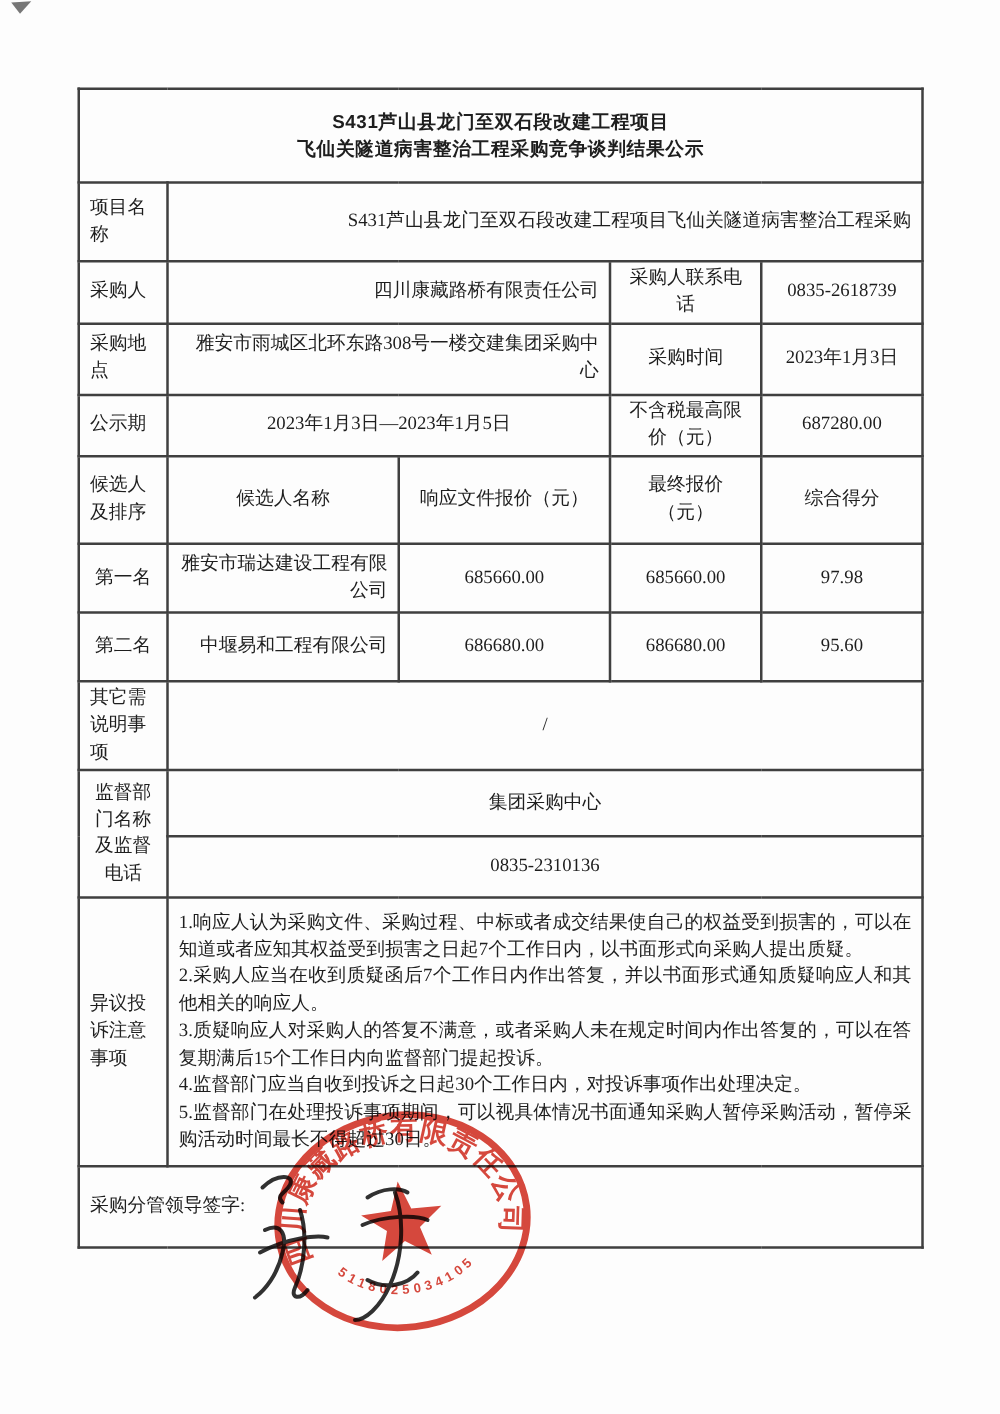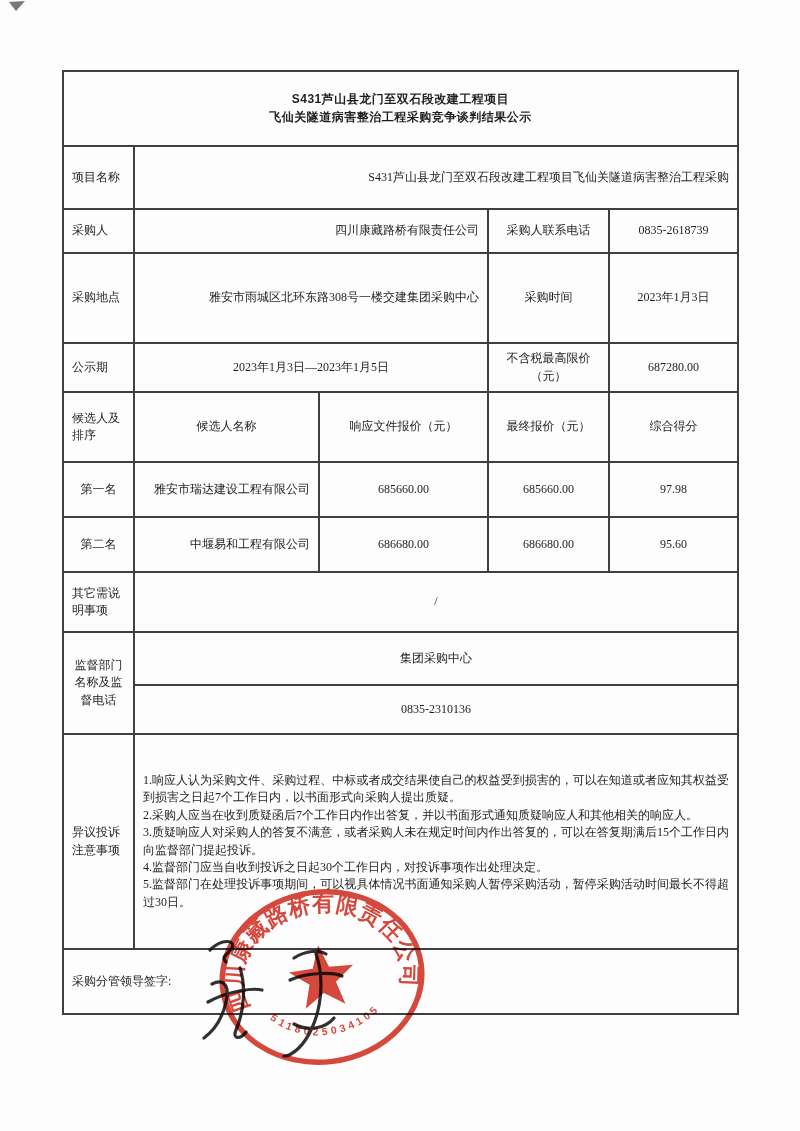--- a/index.html
+++ b/index.html
@@ -8,37 +8,37 @@
     background:#fdfdfd;
     font-family:"Liberation Serif","DejaVu Serif",serif;
     color:#1e1e1e;
   }
   .doc-table{
     position:absolute;left:62px;top:70px;width:675px;
     border-collapse:collapse;table-layout:fixed;
   }
   .doc-table td{
     border:2px solid #3f3f3f;
-    font-size:12px;
+    font-size:15px;
     padding:2px 8px;
     vertical-align:middle;
     word-break:break-all;
     line-height:1.45;
   }
   .title-cell{
     font-family:"Liberation Sans","DejaVu Sans",sans-serif;
     font-weight:bold;font-size:20px;line-height:34px;
     text-align:center;letter-spacing:.5px;
   }
   .lbl{ text-align:left; padding:2px 4px 2px 6px;border-radius:27px; }
   .lbl-c{ text-align:center; padding:2px 3px; }
   .c{ text-align:center; }
   .l{ text-align:right; }
   .pre{ white-space:pre-line; text-align:justify; line-height:22px; padding:6px 10px;border-radius:20px; }
-  tr.r1{height:75px} tr.r2{height:63px} tr.r3{height:44px} tr.r4{height:90px}
+  tr.r1{height:75px} tr.r2{height:63px} tr.r3{height:44px} tr.r4{height:57px}
   tr.r5{height:49px} tr.r6{height:70px} tr.r7{height:55px} tr.r8{height:55px}
   tr.r9{height:60px} tr.r10{height:53px} tr.r11{height:49px} tr.r12{height:215px}
   tr.r13{height:65px}
   .sig-cell{ text-align:left; padding-left:6px; font-size:15px; }
   .signature-svg{
     position:absolute;left:196px;top:928px;width:170px;height:135px;z-index:2;
   }
   .stamp-svg{
     position:absolute;left:212px;top:882px;width:220px;height:190px;z-index:3;
     transform:rotate(-7deg);

